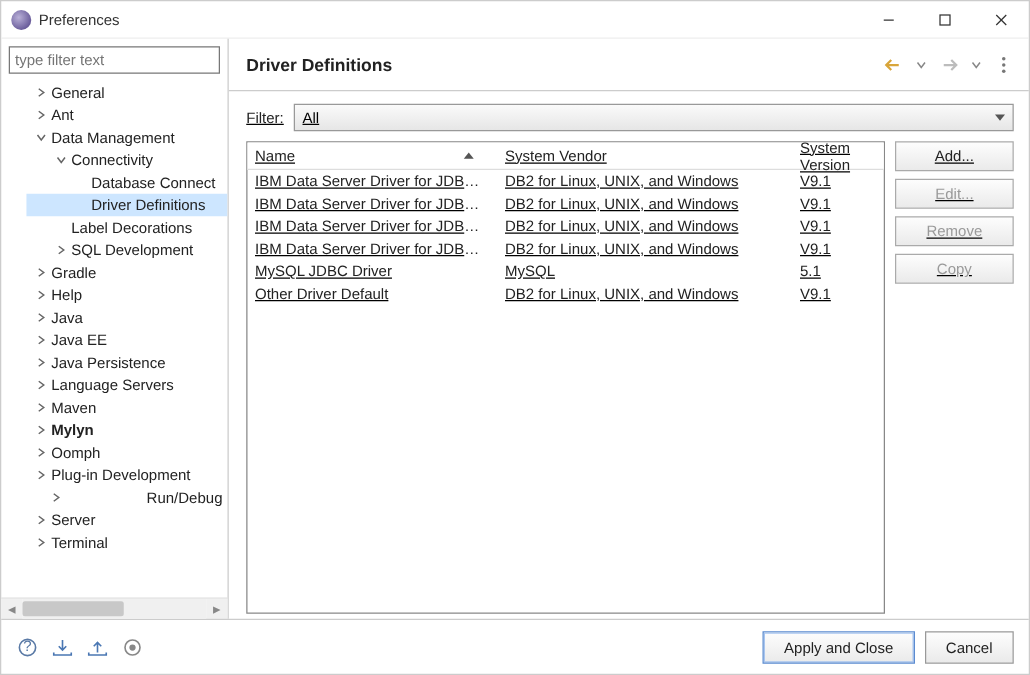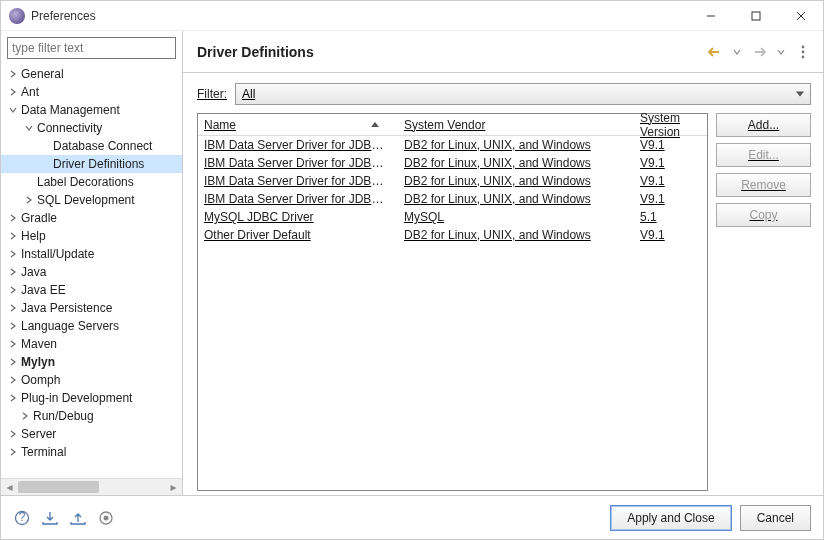--- a/index.html
+++ b/index.html
@@ -8,21 +8,21 @@
   .titlebar { height: 30px; display: flex; align-items: center; padding-left: 8px; border-bottom: 1px solid #eee; }
   .titlebar-icon { width: 16px; height: 16px; border-radius: 50%; background: radial-gradient(circle at 6px 6px,#b9b0d8,#4a3b82); margin-right: 6px; }
   .titlebar-title { flex: 0 0 auto; color: #333; }
   .titlebar-spacer { flex: 1; }
   .winbtn { width: 45px; height: 30px; display: flex; align-items: center; justify-content: center; color: #333; }
   .winbtn svg { width: 10px; height: 10px; stroke: #333; stroke-width: 1; fill: none; }
   .body { flex: 1; display: flex; min-height: 0; }
   .sidebar { width: 182px; border-right: 1px solid #ccc; display: flex; flex-direction: column; }
   .filter-box { margin: 6px 6px 4px 6px; }
   .filter-input { width: 100%; height: 22px; border: 1px solid #777; padding: 2px 4px; color: #ef4444; background: #fff; }
-  .tree-wrap { flex: 1; overflow: hidden; position: relative; }
+  .tree-wrap { flex: 1; overflow: hidden; position: relative; margin-left: 20px; }
   .tree { position: absolute; inset: 0; overflow-y: auto; overflow-x: hidden; padding-top: 2px; }
   .tree-row { height: 18px; display: flex; align-items: center; white-space: nowrap; padding-right: 4px; cursor: default; }
   .twisty { width: 12px; display: inline-flex; justify-content: center; color: #666; margin-right: 2px; }
   .twisty svg { width: 8px; height: 8px; stroke: #666; stroke-width: 1.2; fill: none; }
   .tree-label { color: #222; }
   .selected { background: #cde6ff; }
   .hscrollbar { height: 17px; border-top: 1px solid #ddd; display: flex; align-items: stretch; }
   .hscroll-left, .hscroll-right { width: 17px; background: #f0f0f0; display:flex;align-items:center;justify-content:center;color:#888;}
   .hscroll-track { flex: 1; background: #f0f0f0; position: relative; }
   .hscroll-thumb { position:absolute; left:0; top:2px; bottom:2px; width:55%; background:#c8c8c8; border-radius:2px; }
@@ -161,28 +161,20 @@
                 </svg>
               </span>
               <span class="tree-label">Help</span>
             </div>
             <div class="tree-row" style="padding-left: 6px;">
               <span class="twisty">
                 <svg viewBox="0 0 8 8">
                   <path d="M2 1 L6 4 L2 7"></path>
                 </svg>
               </span>
-              <span class="tree-label">Install/Update</span>
-            </div>
-            <div class="tree-row" style="padding-left: 6px;">
-              <span class="twisty">
-                <svg viewBox="0 0 8 8">
-                  <path d="M2 1 L6 4 L2 7"></path>
-                </svg>
-              </span>
               <span class="tree-label">Java</span>
             </div>
             <div class="tree-row" style="padding-left: 6px;">
               <span class="twisty">
                 <svg viewBox="0 0 8 8">
                   <path d="M2 1 L6 4 L2 7"></path>
                 </svg>
               </span>
               <span class="tree-label">Java EE</span>
             </div>
@@ -227,21 +219,21 @@
               <span class="tree-label">Oomph</span>
             </div>
             <div class="tree-row" style="padding-left: 6px;">
               <span class="twisty">
                 <svg viewBox="0 0 8 8">
                   <path d="M2 1 L6 4 L2 7"></path>
                 </svg>
               </span>
               <span class="tree-label">Plug-in Development</span>
             </div>
-            <div class="tree-row" style="padding-left: 18px;">
+            <div class="tree-row" style="padding-left: 18px; justify-content: space-between;">
               <span class="twisty">
                 <svg viewBox="0 0 8 8">
                   <path d="M2 1 L6 4 L2 7"></path>
                 </svg>
               </span>
               <span class="tree-label">Run/Debug</span>
             </div>
             <div class="tree-row" style="padding-left: 6px;">
               <span class="twisty">
                 <svg viewBox="0 0 8 8">

